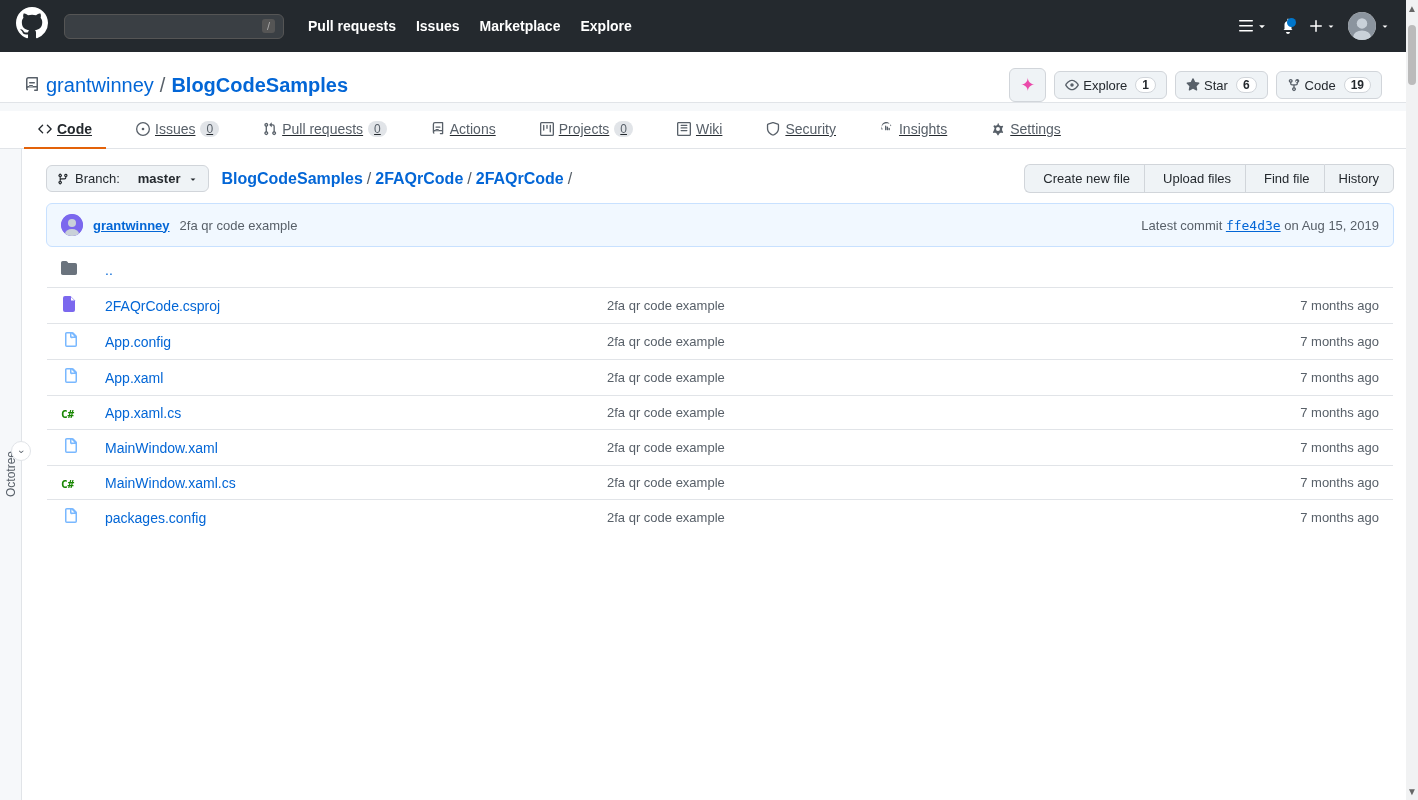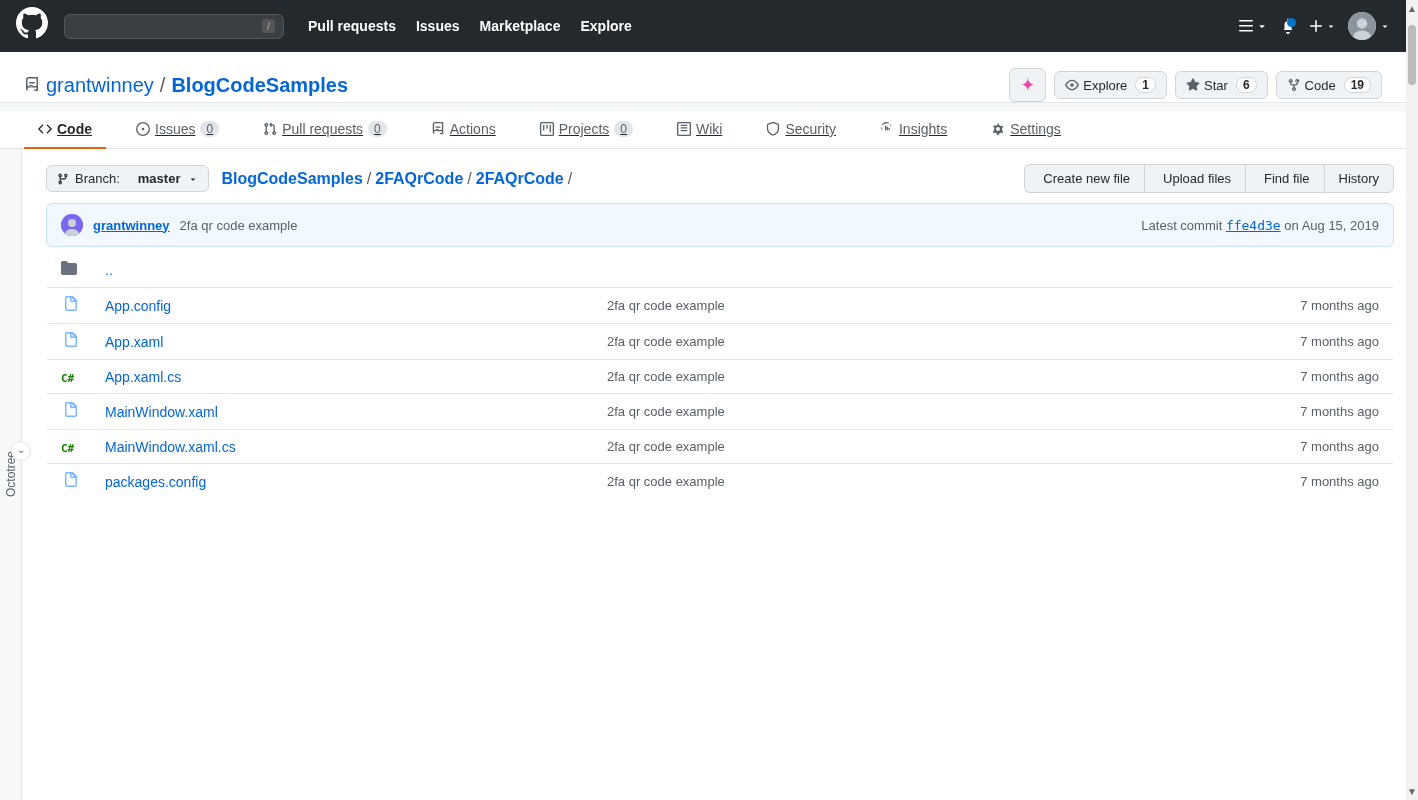--- a/index.html
+++ b/index.html
@@ -352,20 +352,31 @@
               <svg width="16" height="16" viewBox="0 0 16 16" fill="#6a737d">
                   <path fill-rule="evenodd" d="M1.75 1A1.75 1.75 0 000 2.75v10.5C0 14.216.784 15 1.75 15h12.5A1.75 1.75 0 0016 13.25v-8.5A1.75 1.75 0 0014.25 3H7.5a.25.25 0 01-.2-.1l-.9-1.2C6.07 1.26 5.55 1 5 1H1.75z"></path>
                 </svg>
             </td>
             <td class="file-name"><a href="#">..</a></td>
             <td class="file-message"></td>
             <td class="file-time"></td>
           </tr>
 
 
+          <tr>
+            <td class="file-icon">
+              <svg width="16" height="16" viewBox="0 0 16 16" fill="#7b68ee">
+                  <path d="M14 4.5V14a2 2 0 01-2 2H4a2 2 0 01-2-2V2a2 2 0 012-2h5.5L14 4.5z"></path>
+                  <path fill="white" d="M13.5 4.5H10V1L13.5 4.5z"></path>
+                </svg>
+            </td>
+            <td class="file-name"><a href="#">2FAQrCode.csproj</a></td>
+            <td class="file-message">2fa qr code example</td>
+            <td class="file-time">7 months ago</td>
+          </tr>
 
           <tr>
             <td class="file-icon">
               <svg width="16" height="16" viewBox="0 0 16 16" fill="#79b8ff">
                   <path fill-rule="evenodd" d="M4 1.75C4 .784 4.784 0 5.75 0h5.586c.464 0 .909.184 1.237.513l2.914 2.914c.329.328.513.773.513 1.237v8.586A1.75 1.75 0 0114.25 15h-8.5A1.75 1.75 0 014 13.25V1.75zm1.75-.25a.25.25 0 00-.25.25v11.5c0 .138.112.25.25.25h8.5a.25.25 0 00.25-.25V6h-2.75A1.75 1.75 0 019 4.25V1.5H5.75zm4.75.062V4.25c0 .138.112.25.25.25h2.688a.252.252 0 00-.011-.013l-2.914-2.914a.272.272 0 00-.013-.011z"></path>
                 </svg>
             </td>
             <td class="file-name"><a href="#">App.config</a></td>
             <td class="file-message">2fa qr code example</td>
             <td class="file-time">7 months ago</td>

